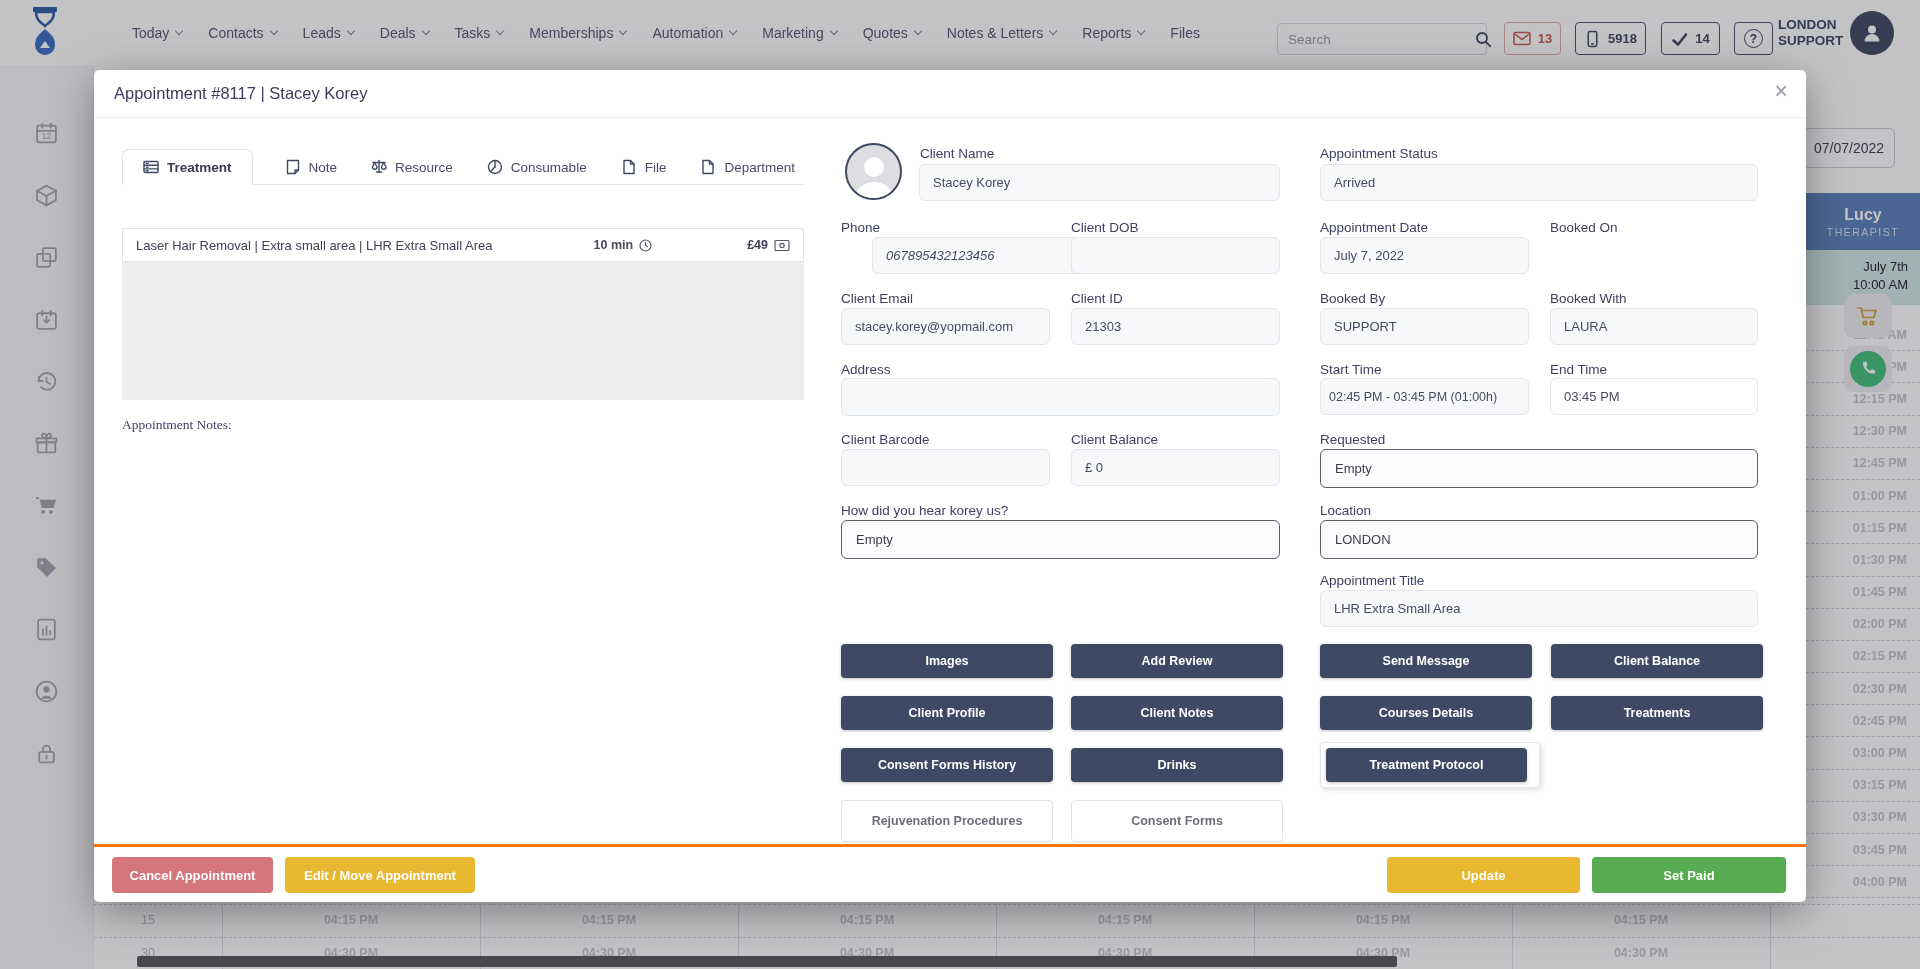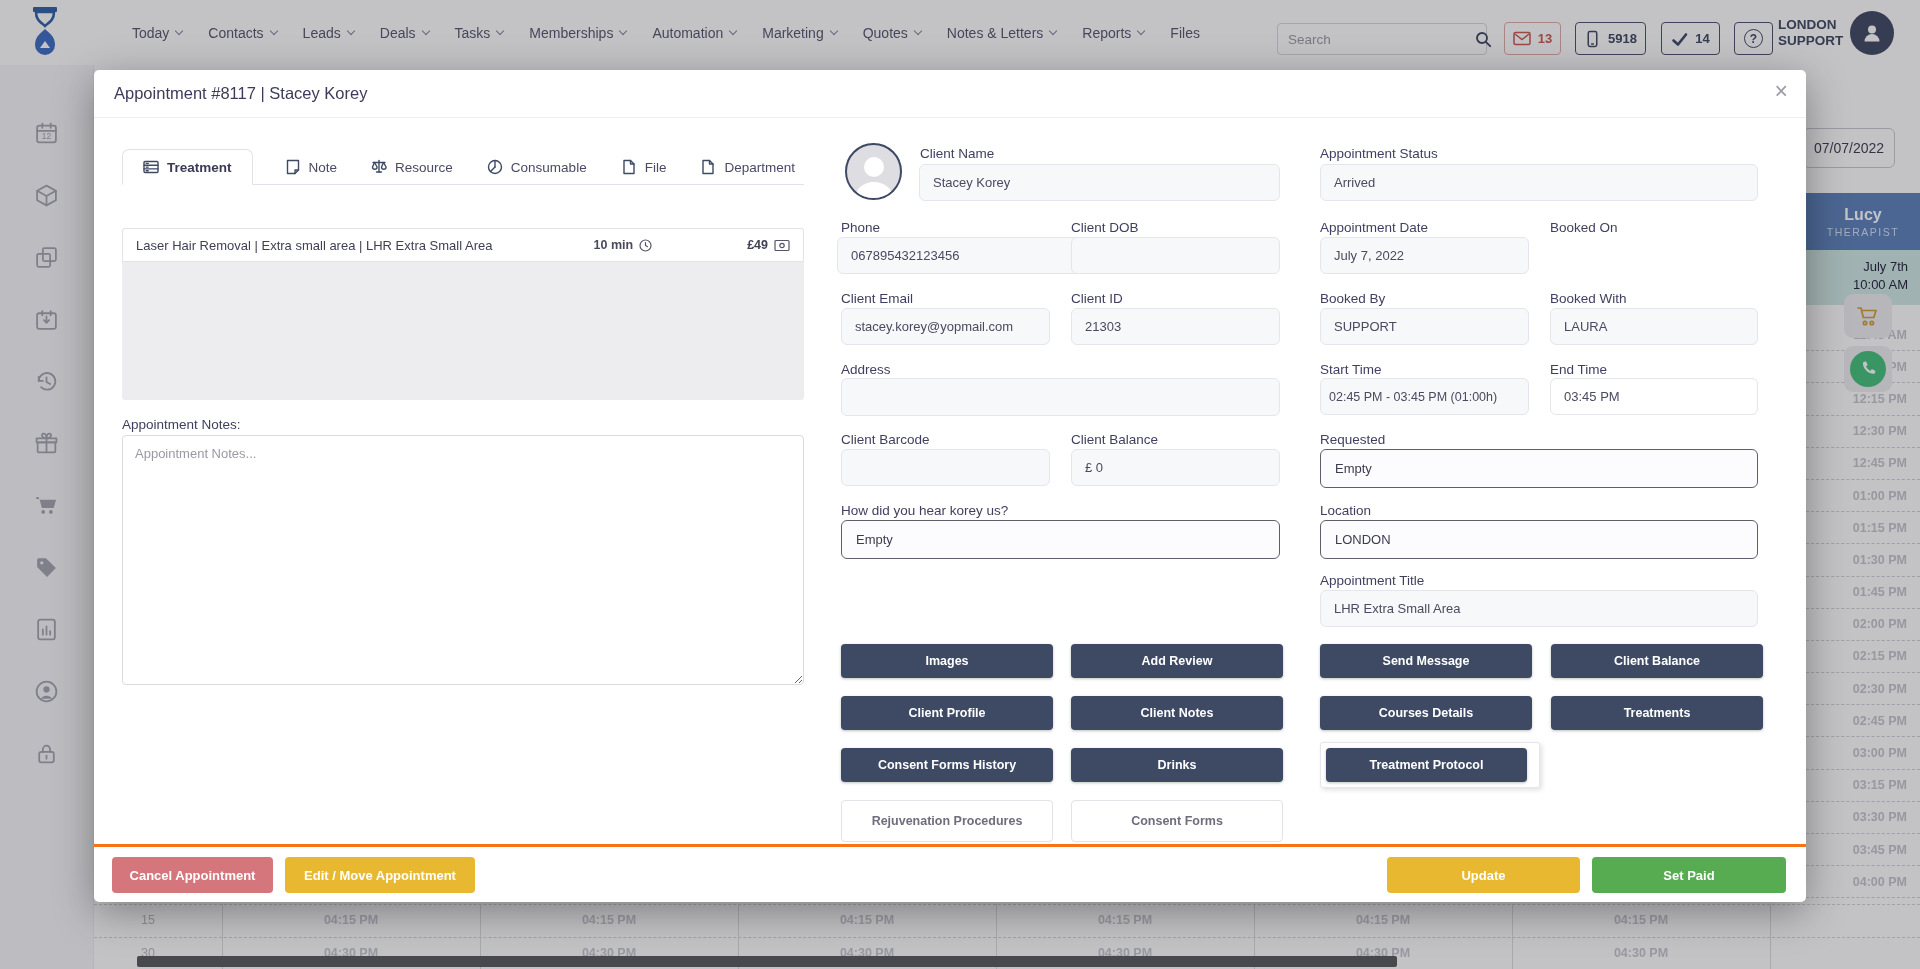--- a/index.html
+++ b/index.html
@@ -464,34 +464,33 @@
         <span class="tmeta" style="font-weight:700;color:#3f3f55;">
           <span>£49</span>
           <svg class="icon-svg" width="16" height="13" viewBox="0 0 16 13" fill="none" stroke="#55556a" stroke-width="1.2">
               <rect x="1" y="1.5" width="14" height="10" rx="1"></rect>
               <circle cx="8" cy="6.5" r="2.2"></circle>
             </svg>
         </span>
       </div>
     </div>
 
-    <div class="lbl" style="left:28px;top:347px;">Appointment Notes:</div>
-    <textarea class="notes-area" placeholder="Appointment Notes..." style=""></textarea>
+    <div class="lbl" style="left:28px;top:347px;font-family:Liberation Serif, serif;">Appointment Notes:</div>
 
     <div class="mavatar">
       <svg class="icon-svg" width="46" height="48" viewBox="0 0 46 48">
         <circle cx="23" cy="17" r="10" fill="#ffffff"></circle>
           <path d="M4 48 a19 16 0 0 1 38 0 Z" fill="#ffffff"></path>
       </svg>
     </div>
     <div class="lbl" style="left:826px;top:76px;">Client Name</div>
     <input class="fld" style="left: 825px; top: 94px; width: 361px; height: 37px;" value="Stacey Korey">
 
     <div class="lbl" style="left:747px;top:150px;">Phone</div>
-    <input class="fld" style="left: 743px; top: 167px; width: 251px; height: 37px;" value="067895432123456">
+    <input class="fld" style="left: 778px; top: 167px; width: 251px; height: 37px; font-style: italic;" value="067895432123456">
     <div class="lbl" style="left:977px;top:150px;">Client DOB</div>
     <input class="fld" style="left: 977px; top: 167px; width: 209px; height: 37px;" value="">
 
     <div class="lbl" style="left:747px;top:221px;">Client Email</div>
     <input class="fld" style="left: 747px; top: 238px; width: 209px; height: 37px;" value="stacey.korey@yopmail.com">
     <div class="lbl" style="left:977px;top:221px;">Client ID</div>
     <input class="fld" style="left: 977px; top: 238px; width: 209px; height: 37px;" value="21303">
 
     <div class="lbl" style="left:747px;top:292px;">Address</div>
     <input class="fld" style="left: 747px; top: 308px; width: 439px; height: 38px;" value="">

